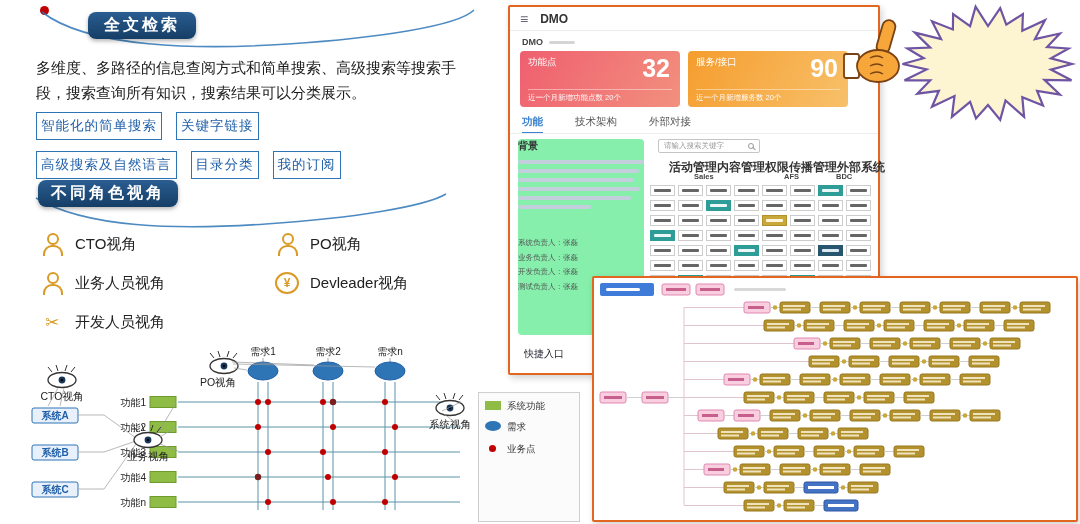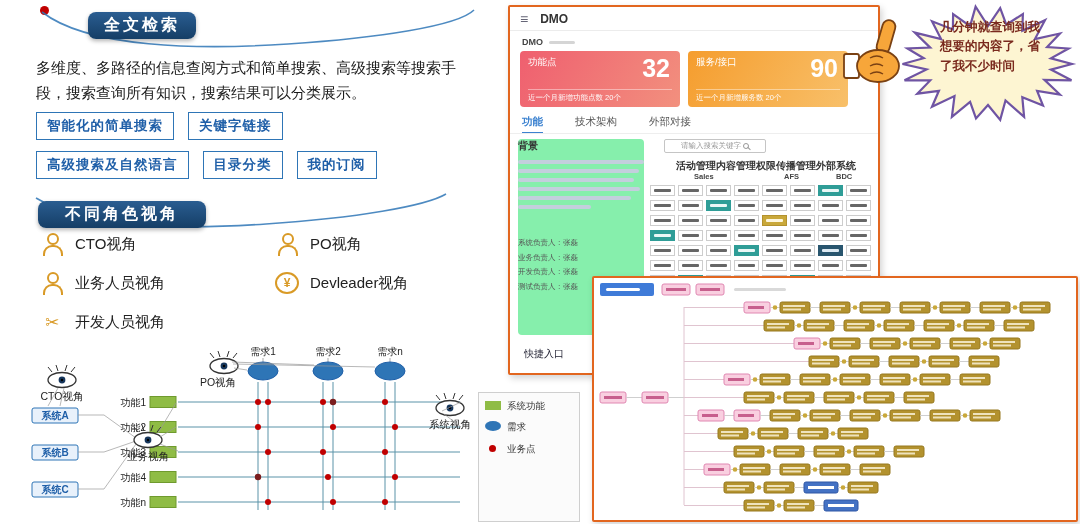--- a/index.html
+++ b/index.html
@@ -7,25 +7,25 @@
   #stage{position:relative;width:1080px;height:524px;background:#fff;overflow:hidden}
   .abs{position:absolute}
 
   
   .reddot{left:40px;top:6px;width:9px;height:9px;border-radius:50%;background:#c00000}
   .swoosh{pointer-events:none}
   .pill{background:linear-gradient(180deg,#2a5d91,#153e66);color:#fff;border-radius:8px;
         display:flex;align-items:center;justify-content:center;font-weight:bold;font-size:16px;
         letter-spacing:3px;box-shadow:0 2px 4px rgba(0,0,0,.3);z-index:1}
   #pill1{left:88px;top:12px;width:108px;height:27px}
-  #pill2{left:38px;top:201px;width:168px;height:27px}
+  #pill2{left:38px;top:180px;width:140px;height:27px}
   .para{left:36px;top:56px;width:430px;font-size:15px;line-height:1.65;color:#1a1a1a}
   .tags{left:36px;top:112px;width:348px;display:flex;flex-wrap:wrap;gap:11px 14px}
-  .tag{border:1px solid #2e75b6;color:#1f5fa8;font-weight:bold;font-size:13.5px;
-       padding:4px 10px;background:#fff;letter-spacing:1px;white-space:nowrap}
+  .tag{border:1px solid #2e75b6;color:#1f5fa8;font-weight:normal;font-size:13.5px;
+       padding:4px 4px;background:#fff;letter-spacing:1px;white-space:nowrap}
   .roles{left:40px;top:232px;width:400px;display:grid;grid-template-columns:235px 165px;row-gap:15px}
   .role{display:flex;align-items:center;gap:11px;font-size:15px;color:#222}
   .role-icon{width:24px;height:24px;position:relative;flex:0 0 24px;display:flex;align-items:center;
              justify-content:center;color:#d99a26;font-weight:bold}
   .role-icon.person::before{content:"";position:absolute;left:7px;top:1px;width:8px;height:8px;
              border:2px solid #d99a26;border-radius:50%}
   .role-icon.person::after{content:"";position:absolute;left:3px;top:13px;width:16px;height:9px;
              border:2px solid #d99a26;border-bottom:none;border-radius:9px 9px 0 0}
   .role-icon.coin{width:22px;height:22px;border:2px solid #d99a26;border-radius:50%;font-size:12px}
   .role-icon.scissor{font-size:17px}
@@ -62,26 +62,26 @@
   .tab{color:#555;padding-bottom:3px;cursor:pointer}
   .tab.active{color:#3b82d0;border-bottom:2px solid #3b82d0;font-weight:bold}
   .tab-divider{position:absolute;left:0;top:126px;width:100%;height:1px;background:#eee}
   .bg-panel{position:absolute;left:8px;top:132px;width:126px;height:196px;background:#86efac;border-radius:4px;padding:0}
   .bg-title{font-size:10px;font-weight:bold;color:#333;margin-bottom:7px}
   .bar{height:4px;background:#c3cfdd;border-radius:2px;margin-bottom:5px}
   .owners{margin-top:27px}
   .owner{font-size:7.5px;color:#555;line-height:1.95}
   .quick{position:absolute;left:14px;top:340px;font-size:10px;font-weight:normal;color:#223;cursor:pointer}
   .grid-area{position:absolute;left:140px;top:132px;width:226px;height:226px}
-  .searchbox{position:absolute;left:14px;top:0;width:102px;height:14px;border:1px solid #c5c5c5;border-radius:2px;
-             display:flex;align-items:center;padding:0 16px;font-size:7.5px;color:#999;background:#fff}
+  .searchbox{position:absolute;left:8px;top:0;width:102px;height:14px;border:1px solid #c5c5c5;border-radius:2px;
+             display:flex;align-items:center;padding:0 5px;font-size:7.5px;color:#999;background:#fff}
   .mag{width:6px;height:6px;border:1px solid #999;border-radius:50%;position:relative;margin-left:auto}
   .mag::after{content:"";position:absolute;width:4px;height:1px;background:#999;right:-3px;bottom:-1px;transform:rotate(45deg)}
-  .grid-headers{position:absolute;left:4px;top:20px;width:224px;display:flex;justify-content:center;
-                padding:0 3px;font-size:10px;font-weight:bold;color:#333}
+  .grid-headers{position:absolute;left:14px;top:20px;width:224px;display:flex;justify-content:flex-end;
+                padding:0 3px;font-size:12px;font-weight:bold;color:#333}
   .grid-groups{position:absolute;left:0;top:33px;width:224px;height:10px}
   .ggroup{position:absolute;font-size:7.5px;font-weight:bold;color:#444}
   .cells{position:absolute;left:0;top:46px;width:224px;height:164px}
   .cell{position:absolute;width:25px;height:11px;border:1px solid #cdcdcd;background:#fff;
         display:flex;align-items:center;justify-content:center}
   .cbar{width:70%;height:2.5px;background:#666;border-radius:1px}
   .cell.teal{background:#2f9d97;border-color:#2f9d97}
   .cell.teal .cbar{background:#eaf7f6}
   .cell.navy{background:#28556e;border-color:#28556e}
   .cell.navy .cbar{background:#dce9f2}
@@ -907,16 +907,15 @@
   <div class="abs bubble">
     <svg id="bubblesvg" width="246" height="126" viewBox="0 0 246 126">
         <polygon points="236.0,62.0 214.9,67.6 235.5,78.3 208.4,77.8 223.9,92.5 201.1,88.8 207.0,103.6 186.3,95.2 188.1,114.8 169.5,98.5 164.2,117.9 152.0,103.0 140.0,116.4 134.1,99.9 115.9,114.8 118.5,94.0 96.0,104.7 102.9,88.8 81.3,91.7 94.2,78.4 68.5,78.3 90.6,67.4 66.5,62.0 87.7,56.2 71.4,46.5 94.2,45.6 78.8,30.6 105.1,37.1 96.0,19.3 116.9,27.5 117.1,12.0 134.1,24.1 139.6,4.6 152.0,24.0 164.2,6.1 170.3,22.7 186.9,12.0 186.3,28.8 209.0,18.2 198.9,37.1 223.9,31.5 211.1,45.0 232.6,46.5 214.9,56.4 " fill="#fdf5d2" stroke="#6f54a3" stroke-width="2.2"></polygon>
         <g transform="translate(6,16)">
           <rect x="2" y="36" width="15" height="24" rx="2" fill="#fff" stroke="#7a4113" stroke-width="1.8"></rect>
           <rect x="40" y="2" width="13" height="34" rx="6.5" fill="#f7a63a" stroke="#7a4113" stroke-width="1.8" transform="rotate(16 46 10)"></rect>
           <ellipse cx="36" cy="48" rx="21" ry="16" fill="#f7a63a" stroke="#7a4113" stroke-width="1.8"></ellipse>
           <path d="M28 40 q7 -4 13 0 M28 48 q7 -4 13 0 M28 56 q7 -4 13 0" fill="none" stroke="#7a4113" stroke-width="1.4"></path>
         </g>
       </svg>
-    <div class="bubble-text">几分钟就查询到我想要的内容了，省了我不少时间</div>
   </div>
 
 </div>
 
 </body></html>

